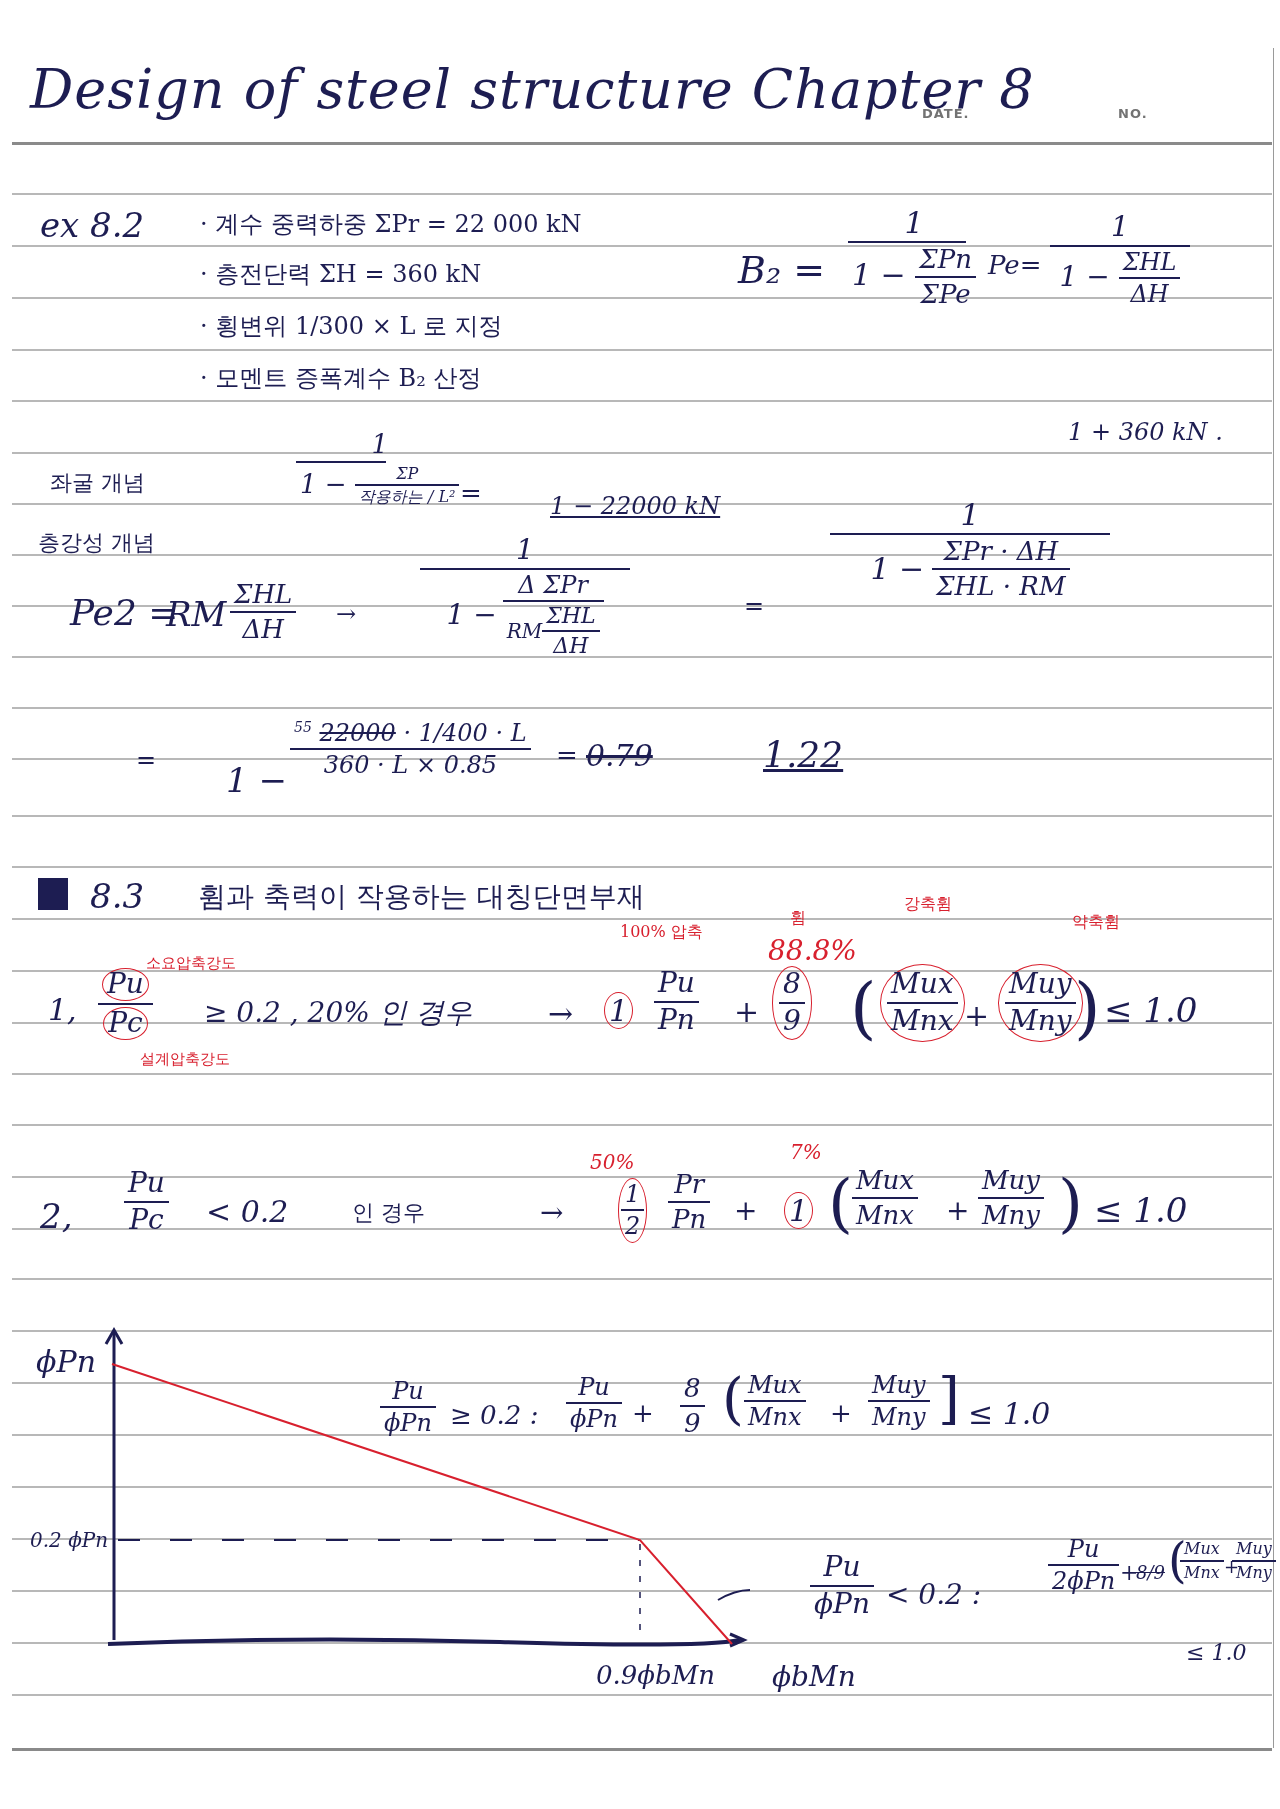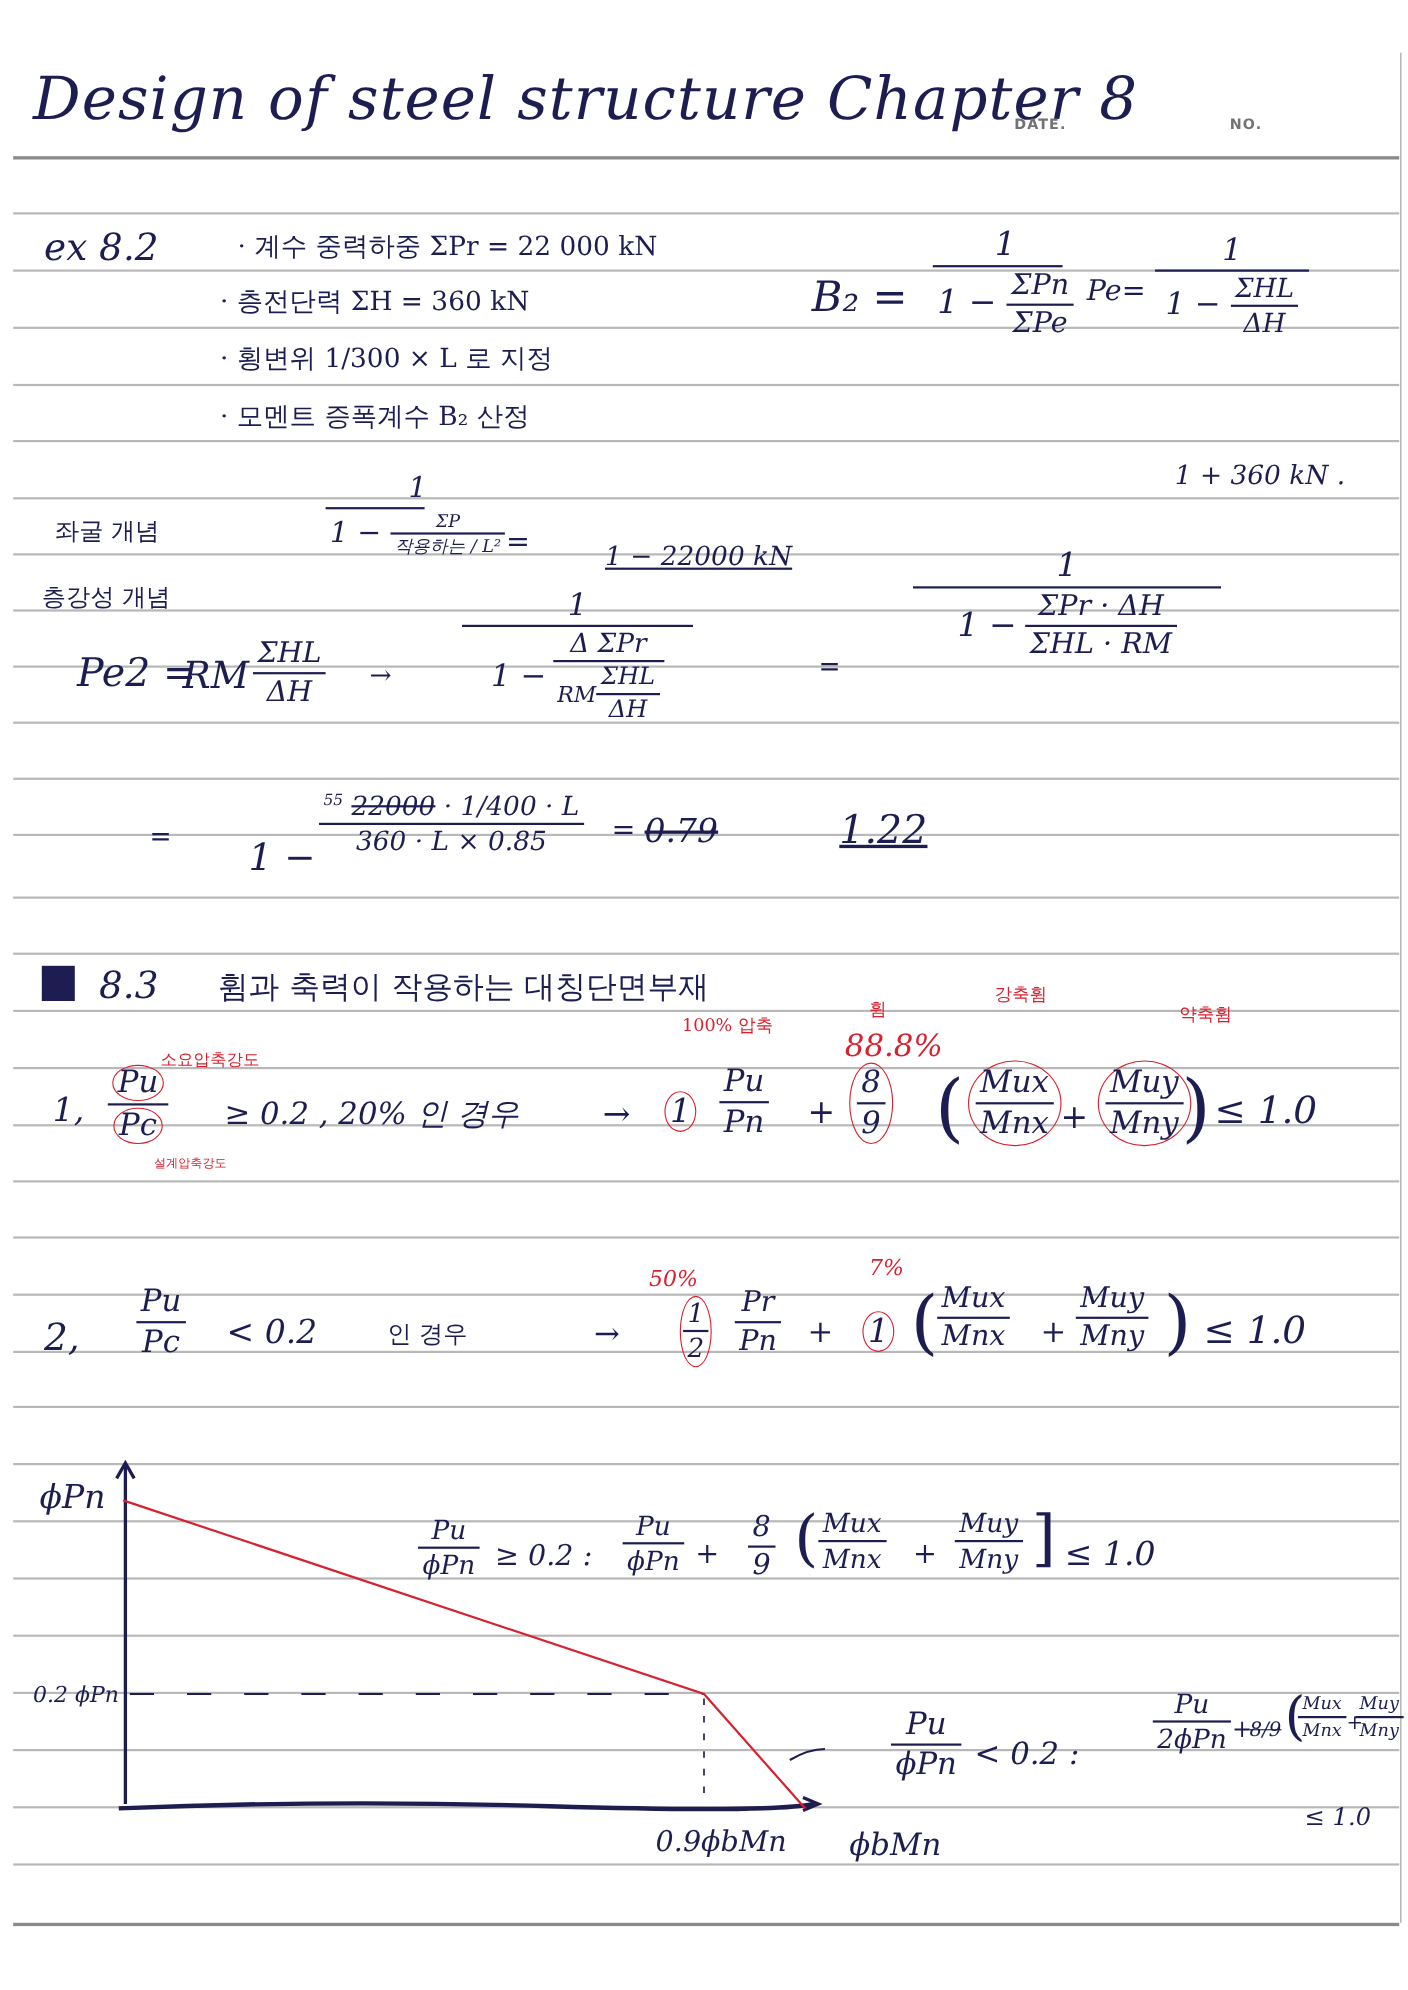--- a/index.html
+++ b/index.html
@@ -57,21 +57,21 @@
   <div class="ruled" style="top:1694px"></div>
   <div class="ruled thick" style="top:1748px"></div>
   <div class="rmargin"></div>
 </div>
 
 <div class="hw" style="left:30px;top:58px;font-size:54px;letter-spacing:1px;">Design of steel structure Chapter 8</div>
 <div class="meta" style="left:922px;top:106px;">DATE.</div>
 <div class="meta" style="left:1118px;top:106px;">NO.</div>
 
 <div class="hw" style="left:40px;top:205px;font-size:34px;">ex 8.2</div>
-<div class="hw" style="left:200px;top:208px;font-size:24px;font-style:normal;margin-left:16px;">· 계수 중력하중  ΣPr = 22 000 kN</div>
+<div class="hw" style="left:200px;top:208px;font-size:24px;font-style:normal;">· 계수 중력하중  ΣPr = 22 000 kN</div>
 <div class="hw" style="left:200px;top:258px;font-size:24px;font-style:normal;">· 층전단력  ΣH = 360 kN</div>
 <div class="hw" style="left:200px;top:310px;font-size:24px;font-style:normal;">· 횡변위  1/300 × L 로 지정</div>
 <div class="hw" style="left:200px;top:362px;font-size:24px;font-style:normal;">· 모멘트 증폭계수  B₂ 산정</div>
 
 <div class="hw" style="left:738px;top:248px;font-size:38px;">B₂ =</div>
 <div class="frac" style="left:848px;top:206px;font-size:30px;">
   <span class="num">1</span>
   <span class="bar" style="width:118px"></span>
   <span class="den">
     <span>1 −</span>
@@ -180,21 +180,21 @@
 <div class="hw" style="left:90px;top:876px;font-size:34px;">8.3</div>
 <div class="hw" style="left:198px;top:878px;font-size:28px;font-style:normal;">휨과 축력이 작용하는 대칭단면부재</div>
 
 <div class="hw" style="left:48px;top:992px;font-size:30px;">1,</div>
 <div class="frac" style="left:98px;top:968px;font-size:28px;">
   <span class="num"><span class="circle">Pu</span></span>
   <span class="bar"></span>
   <span class="den"><span class="circle">Pc</span></span>
 </div>
 <div class="hw red" style="left:146px;top:954px;font-size:15px;font-style:normal;">소요압축강도</div>
-<div class="hw red" style="left:140px;top:1050px;font-size:11px;font-style:normal;">설계압축강도</div>
+<div class="hw red" style="left:140px;top:1050px;font-size:15px;font-style:normal;">설계압축강도</div>
 <div class="hw" style="left:204px;top:994px;font-size:28px;">≥ 0.2 , 20% 인 경우</div>
 <div class="hw" style="left:548px;top:996px;font-size:30px;">→</div>
 
 <div class="hw red" style="left:620px;top:922px;font-size:16px;font-style:normal;">100% 압축</div>
 <div class="hw" style="left:604px;top:992px;font-size:30px;"><span class="circle">1</span></div>
 <div class="frac" style="left:654px;top:968px;font-size:28px;">
   <span class="num">Pu</span>
   <span class="bar"></span>
   <span class="den">Pn</span>
 </div>

